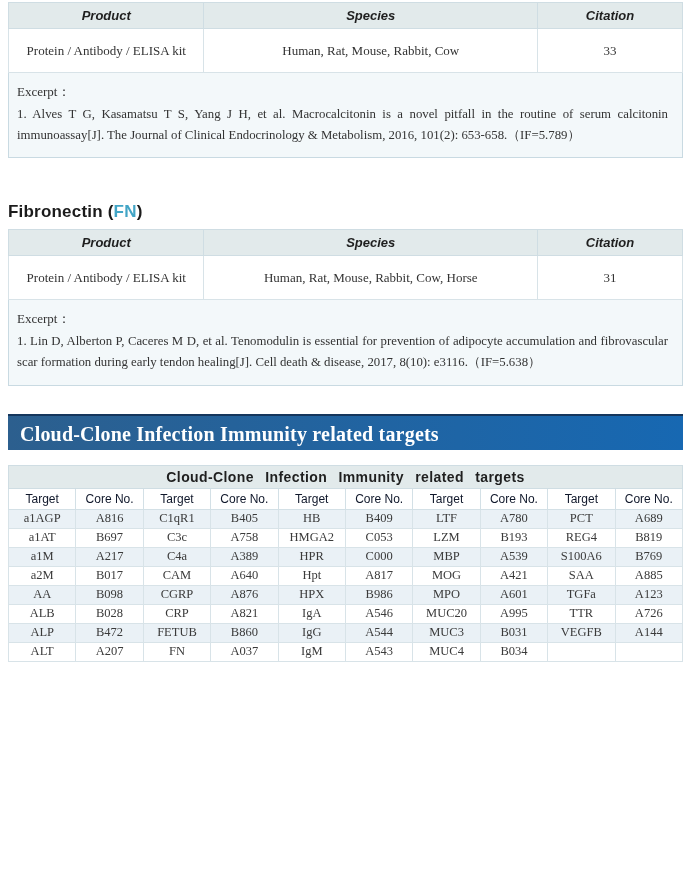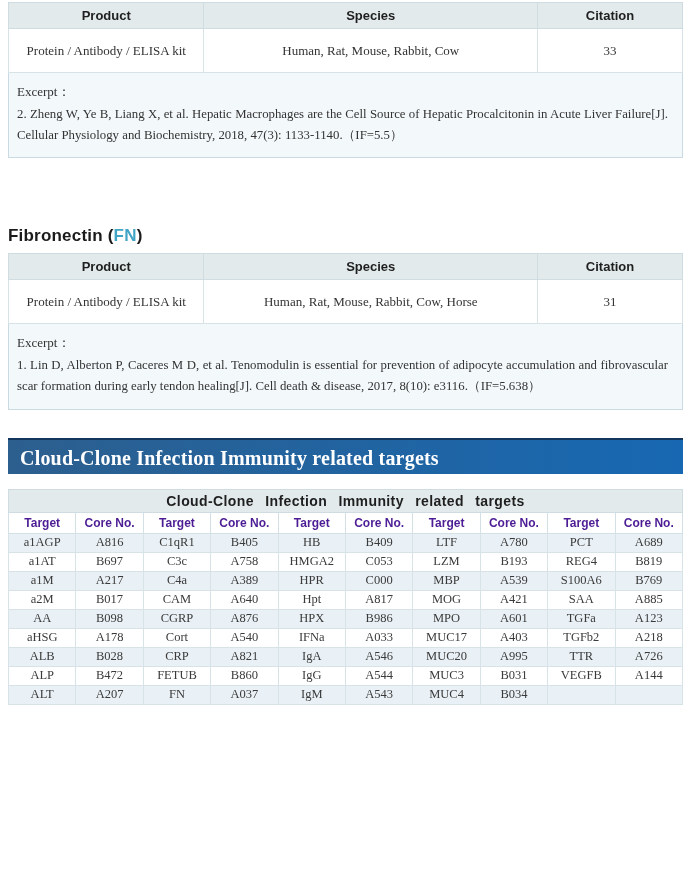--- a/index.html
+++ b/index.html
@@ -10,30 +10,30 @@
     font-family:"Liberation Sans", sans-serif;
   }
   .page{ padding:2px 8px 12px 8px; }
 
   
   h2.section-heading{
     margin:10px 0 7px 0; font-size:17px; font-weight:bold; color:#1b1b1b;
     letter-spacing:0.2px;
   }
   h2.section-heading .accent{ color:var(--accent); }
-  h2.heading-gap{ margin-top:68px; }
+  h2.heading-gap{ margin-top:44px; }
 
   
   table.product-table{
     width:100%; border-collapse:collapse; table-layout:fixed;
     border:1px solid #c6d7de;
   }
   table.product-table th{
     background:#e2eaeb; font-size:13px; font-weight:bold; color:#1f1f1f;
-    height:26px; text-align:center; border:1px solid #cfdde3;
+    height:26px; text-align:center; border:1px solid #cfdde3;font-style:italic;
   }
   table.product-table td{
     height:44px; text-align:center; font-family:"Liberation Serif", serif;
     font-size:13px; color:#333; background:#fff; border:1px solid #d8e3e8;
   }
 
   
   .excerpt-box{
     border:1px solid #c9dae2; border-top:none; background:#f3f8fa;
     padding:6px 14px 8px 8px;
@@ -59,22 +59,22 @@
   table.targets-table{
     width:100%; border-collapse:collapse; table-layout:fixed;
     margin-top:15px; border:1px solid #c3d4dc;
   }
   table.targets-table th.table-title{
     background:#e2eaeb; height:23px; font-size:14px; font-weight:bold;
     color:#1f1f1f; text-align:center; word-spacing:7px; letter-spacing:0.4px;
     border:1px solid #cfdde3;
   }
   table.targets-table thead tr.cols th{
-    background:#ffffff; height:21px; font-size:12px; font-weight:bold;
-    color:#4c1d95; text-align:center; border:1px solid #d3e0e6;
+    background:#ffffff; height:21px; font-size:12px; font-weight:normal;
+    color:#0f172a; text-align:center; border:1px solid #d3e0e6;
   }
   table.targets-table tbody td{
     height:19px; text-align:center; font-family:"Liberation Serif", serif;
     font-size:12.5px; color:#3a3a3a; border:1px solid #d8e3e8; padding:0;
   }
   table.targets-table tbody tr:nth-child(odd) td{ background:#eaf1f6; }
   table.targets-table tbody tr:nth-child(even) td{ background:#ffffff; }
 </style>
 </head>
 <body>
@@ -100,21 +100,21 @@
           <td>Protein / Antibody / ELISA kit</td>
           <td>Human, Rat, Mouse, Rabbit, Cow</td>
           <td>33</td>
         </tr>
     </tbody>
   </table>
 
   <div class="excerpt-box">
     <div class="excerpt-label">Excerpt：</div>
     <div>
-        <p>2. Zheng W, Ye B, Liang X, et al. Hepatic Macrophages are the Cell Source of Hepatic Procalcitonin in Acute Liver Failure[J]. Cellular Physiology and Biochemistry, 2018, 47(3): 1133-1140.（IF=5.5）</p>
+        <p>1. Alves T G, Kasamatsu T S, Yang J H, et al. Macrocalcitonin is a novel pitfall in the routine of serum calcitonin immunoassay[J]. The Journal of Clinical Endocrinology &amp; Metabolism, 2016, 101(2): 653-658.（IF=5.789）</p>
       </div>
   </div>
 
   <h2 class="section-heading heading-gap"><span>Fibronectin</span>&nbsp;<span>(</span><span class="accent">FN</span><span>)</span></h2>
 
   <table class="product-table">
     <colgroup>
         <col style="width:29%">
         <col style="width:49.5%">
         <col style="width:21.5%">
@@ -231,32 +231,20 @@
           <td>CGRP</td>
           <td>A876</td>
           <td>HPX</td>
           <td>B986</td>
           <td>MPO</td>
           <td>A601</td>
           <td>TGFa</td>
           <td>A123</td>
         </tr>
         <tr>
-          <td>aHSG</td>
-          <td>A178</td>
-          <td>Cort</td>
-          <td>A540</td>
-          <td>IFNa</td>
-          <td>A033</td>
-          <td>MUC17</td>
-          <td>A403</td>
-          <td>TGFb2</td>
-          <td>A218</td>
-        </tr>
-        <tr>
           <td>ALB</td>
           <td>B028</td>
           <td>CRP</td>
           <td>A821</td>
           <td>IgA</td>
           <td>A546</td>
           <td>MUC20</td>
           <td>A995</td>
           <td>TTR</td>
           <td>A726</td>

